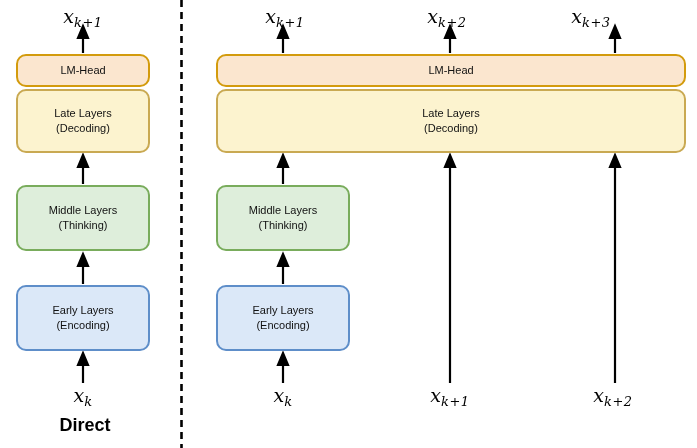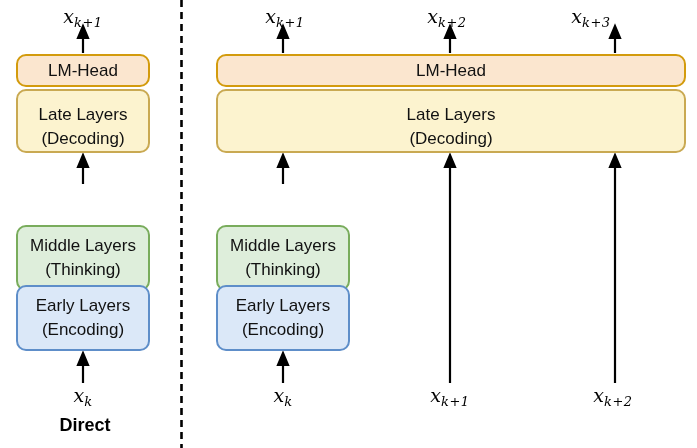--- a/index.html
+++ b/index.html
@@ -6,27 +6,27 @@
   .canvas {
     position:relative; width:697px; height:448px; background:#ffffff;
     font-family:"Liberation Sans", sans-serif; overflow:hidden;
   }
   .wires { position:absolute; left:0; top:0; width:697px; height:448px; }
 
   .box {
     position:absolute; box-sizing:border-box;
     border:2.5px solid; border-radius:10px;
     display:flex; flex-direction:column; justify-content:center; align-items:center;
-    font-size:17px; color:#111; line-height:1.4; text-align:center;
+    font-size:11px; color:#111; line-height:1.4; text-align:center;
   }
   .box span { display:block; }
 
   .box.lm    { background:var(--lm_fill);     border-color:var(--lm_border); }
-  .box.late  { background:var(--late_fill);   border-color:var(--late_border);justify-content:flex-end; }
-  .box.mid   { background:var(--middle_fill); border-color:var(--middle_border);margin-top:40px; }
+  .box.late  { background:var(--late_fill);   border-color:var(--late_border); }
+  .box.mid   { background:var(--middle_fill); border-color:var(--middle_border); }
   .box.early { background:var(--early_fill);  border-color:var(--early_border); }
 
   
   .v-lm    { left:16px;  top:54px;  width:134px; height:33px; }
   .v-late  { left:16px;  top:89px;  width:134px; height:64px; }
   .v-mid   { left:16px;  top:185px; width:134px; height:66px; }
   .v-early { left:16px;  top:285px; width:134px; height:66px; }
 
   
   .m-lm    { left:216px; top:54px;  width:470px; height:33px; }

